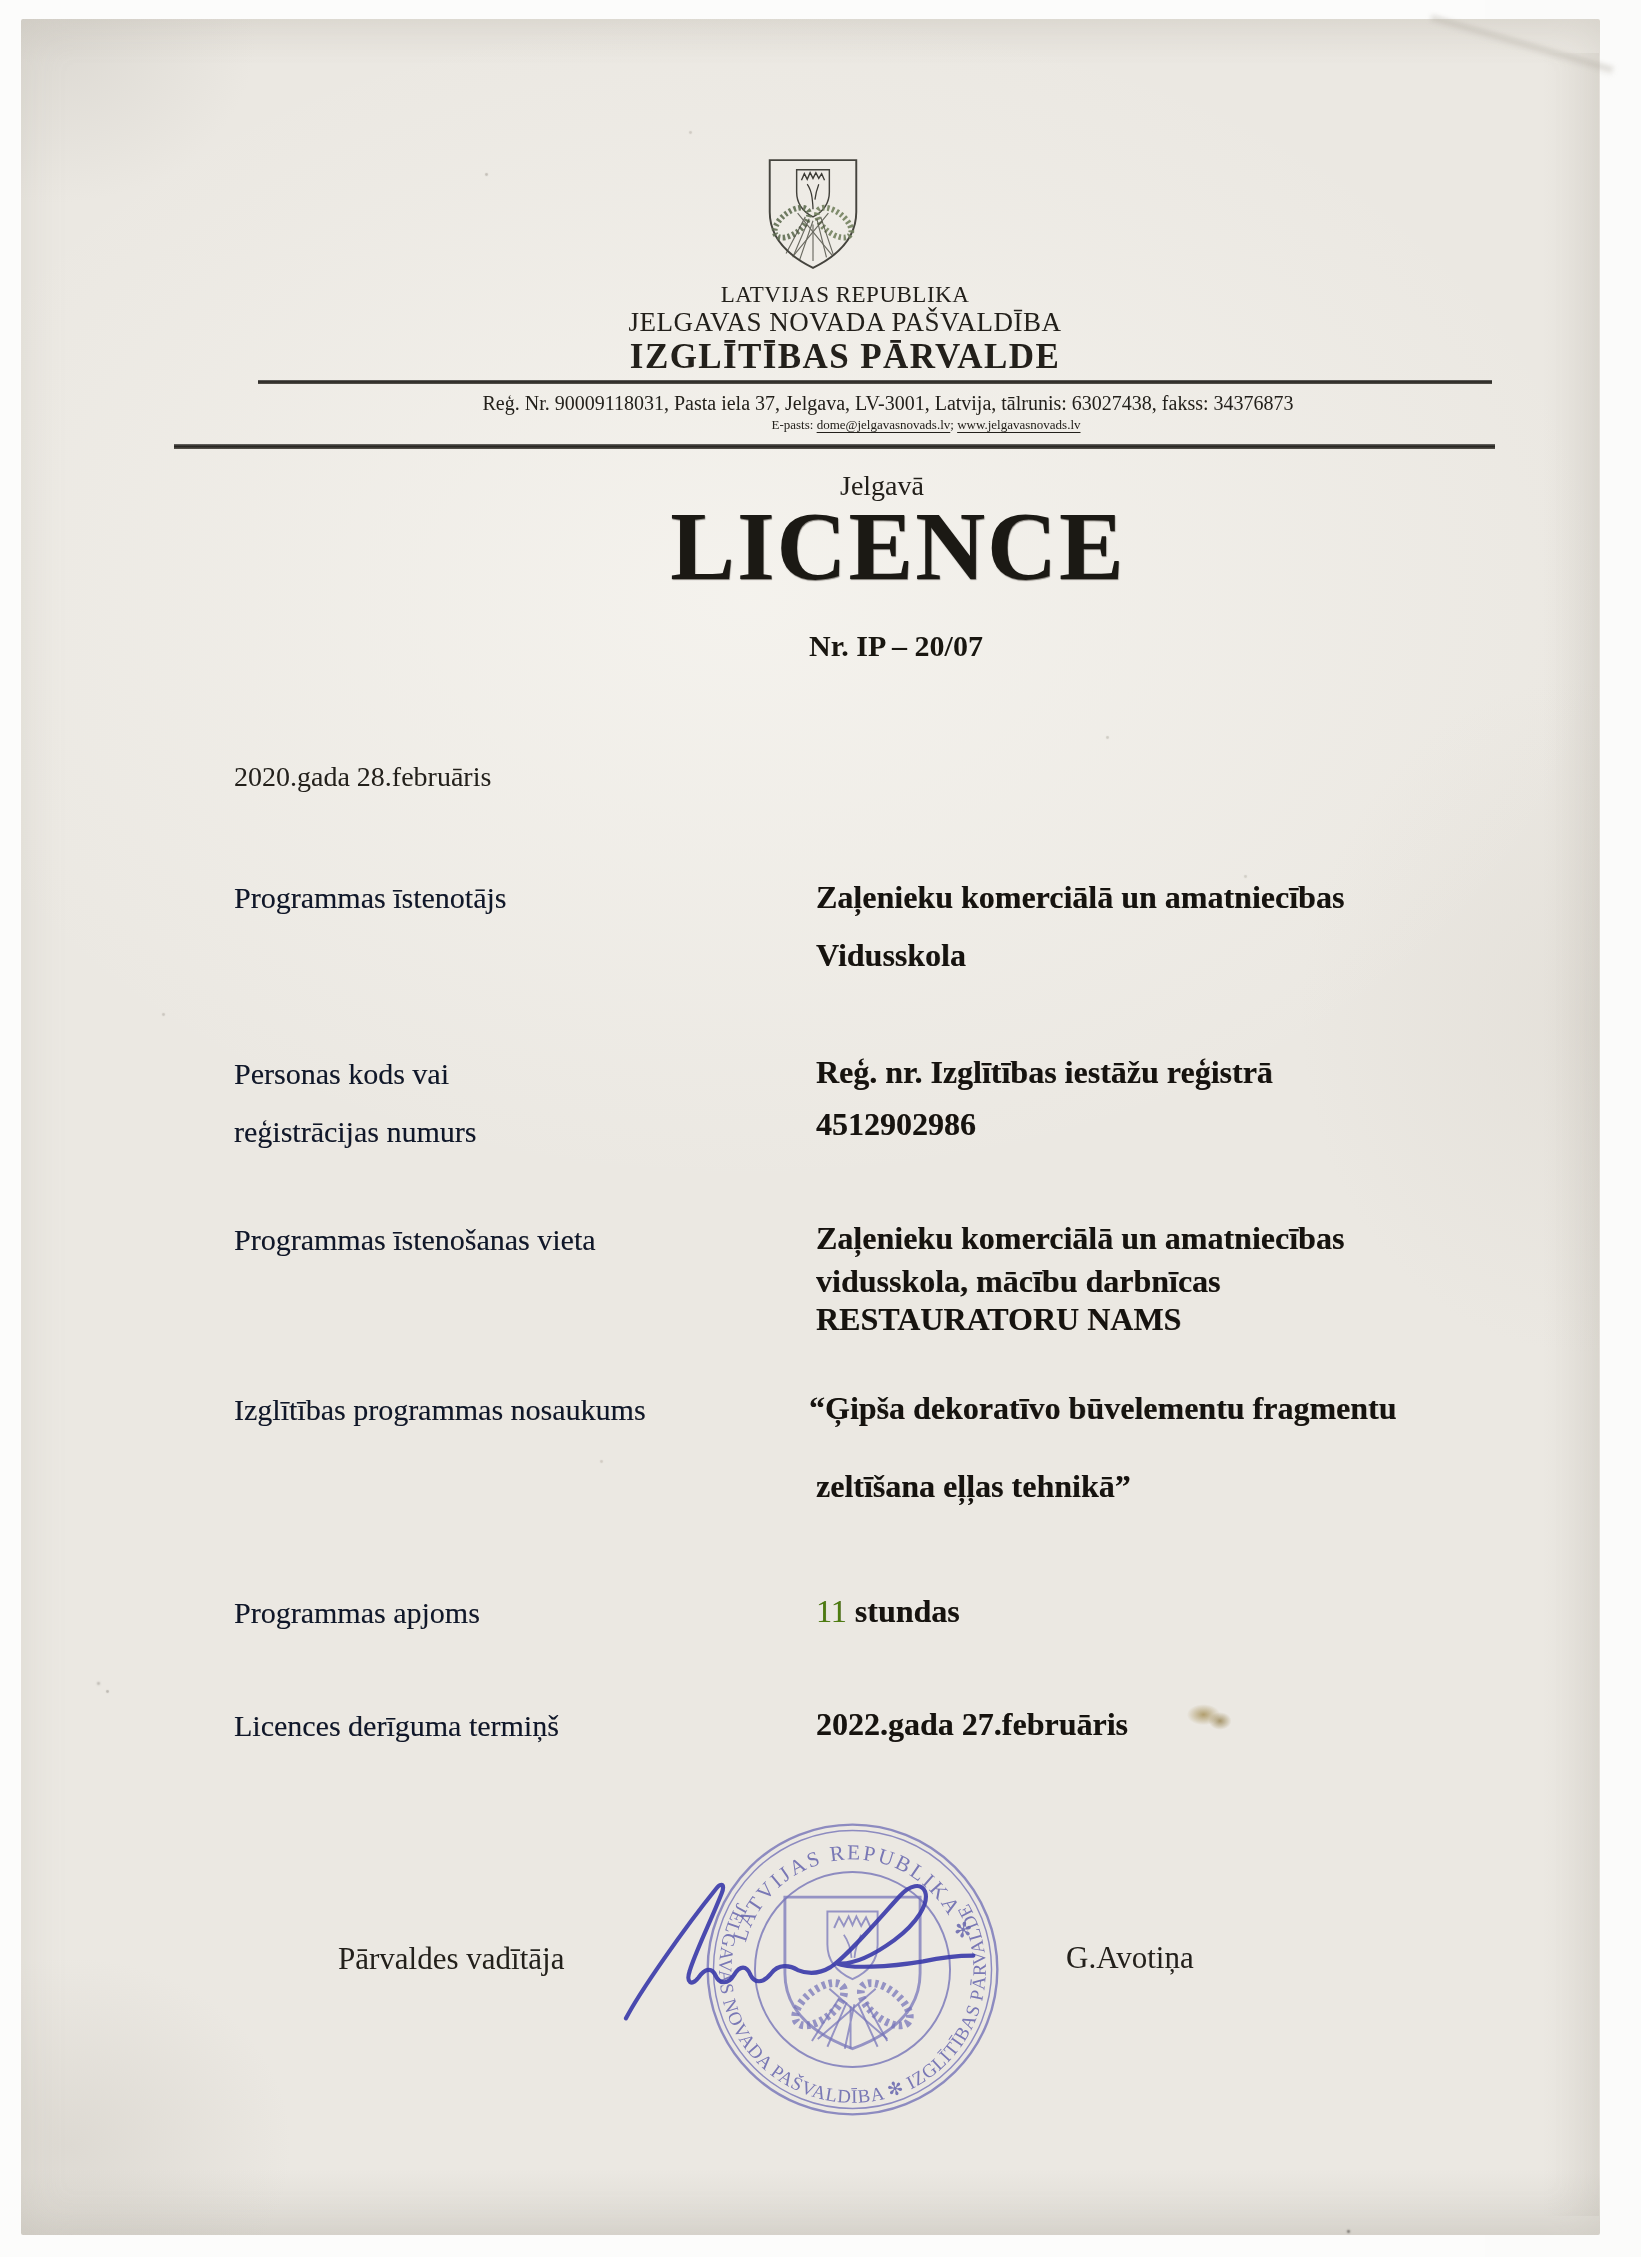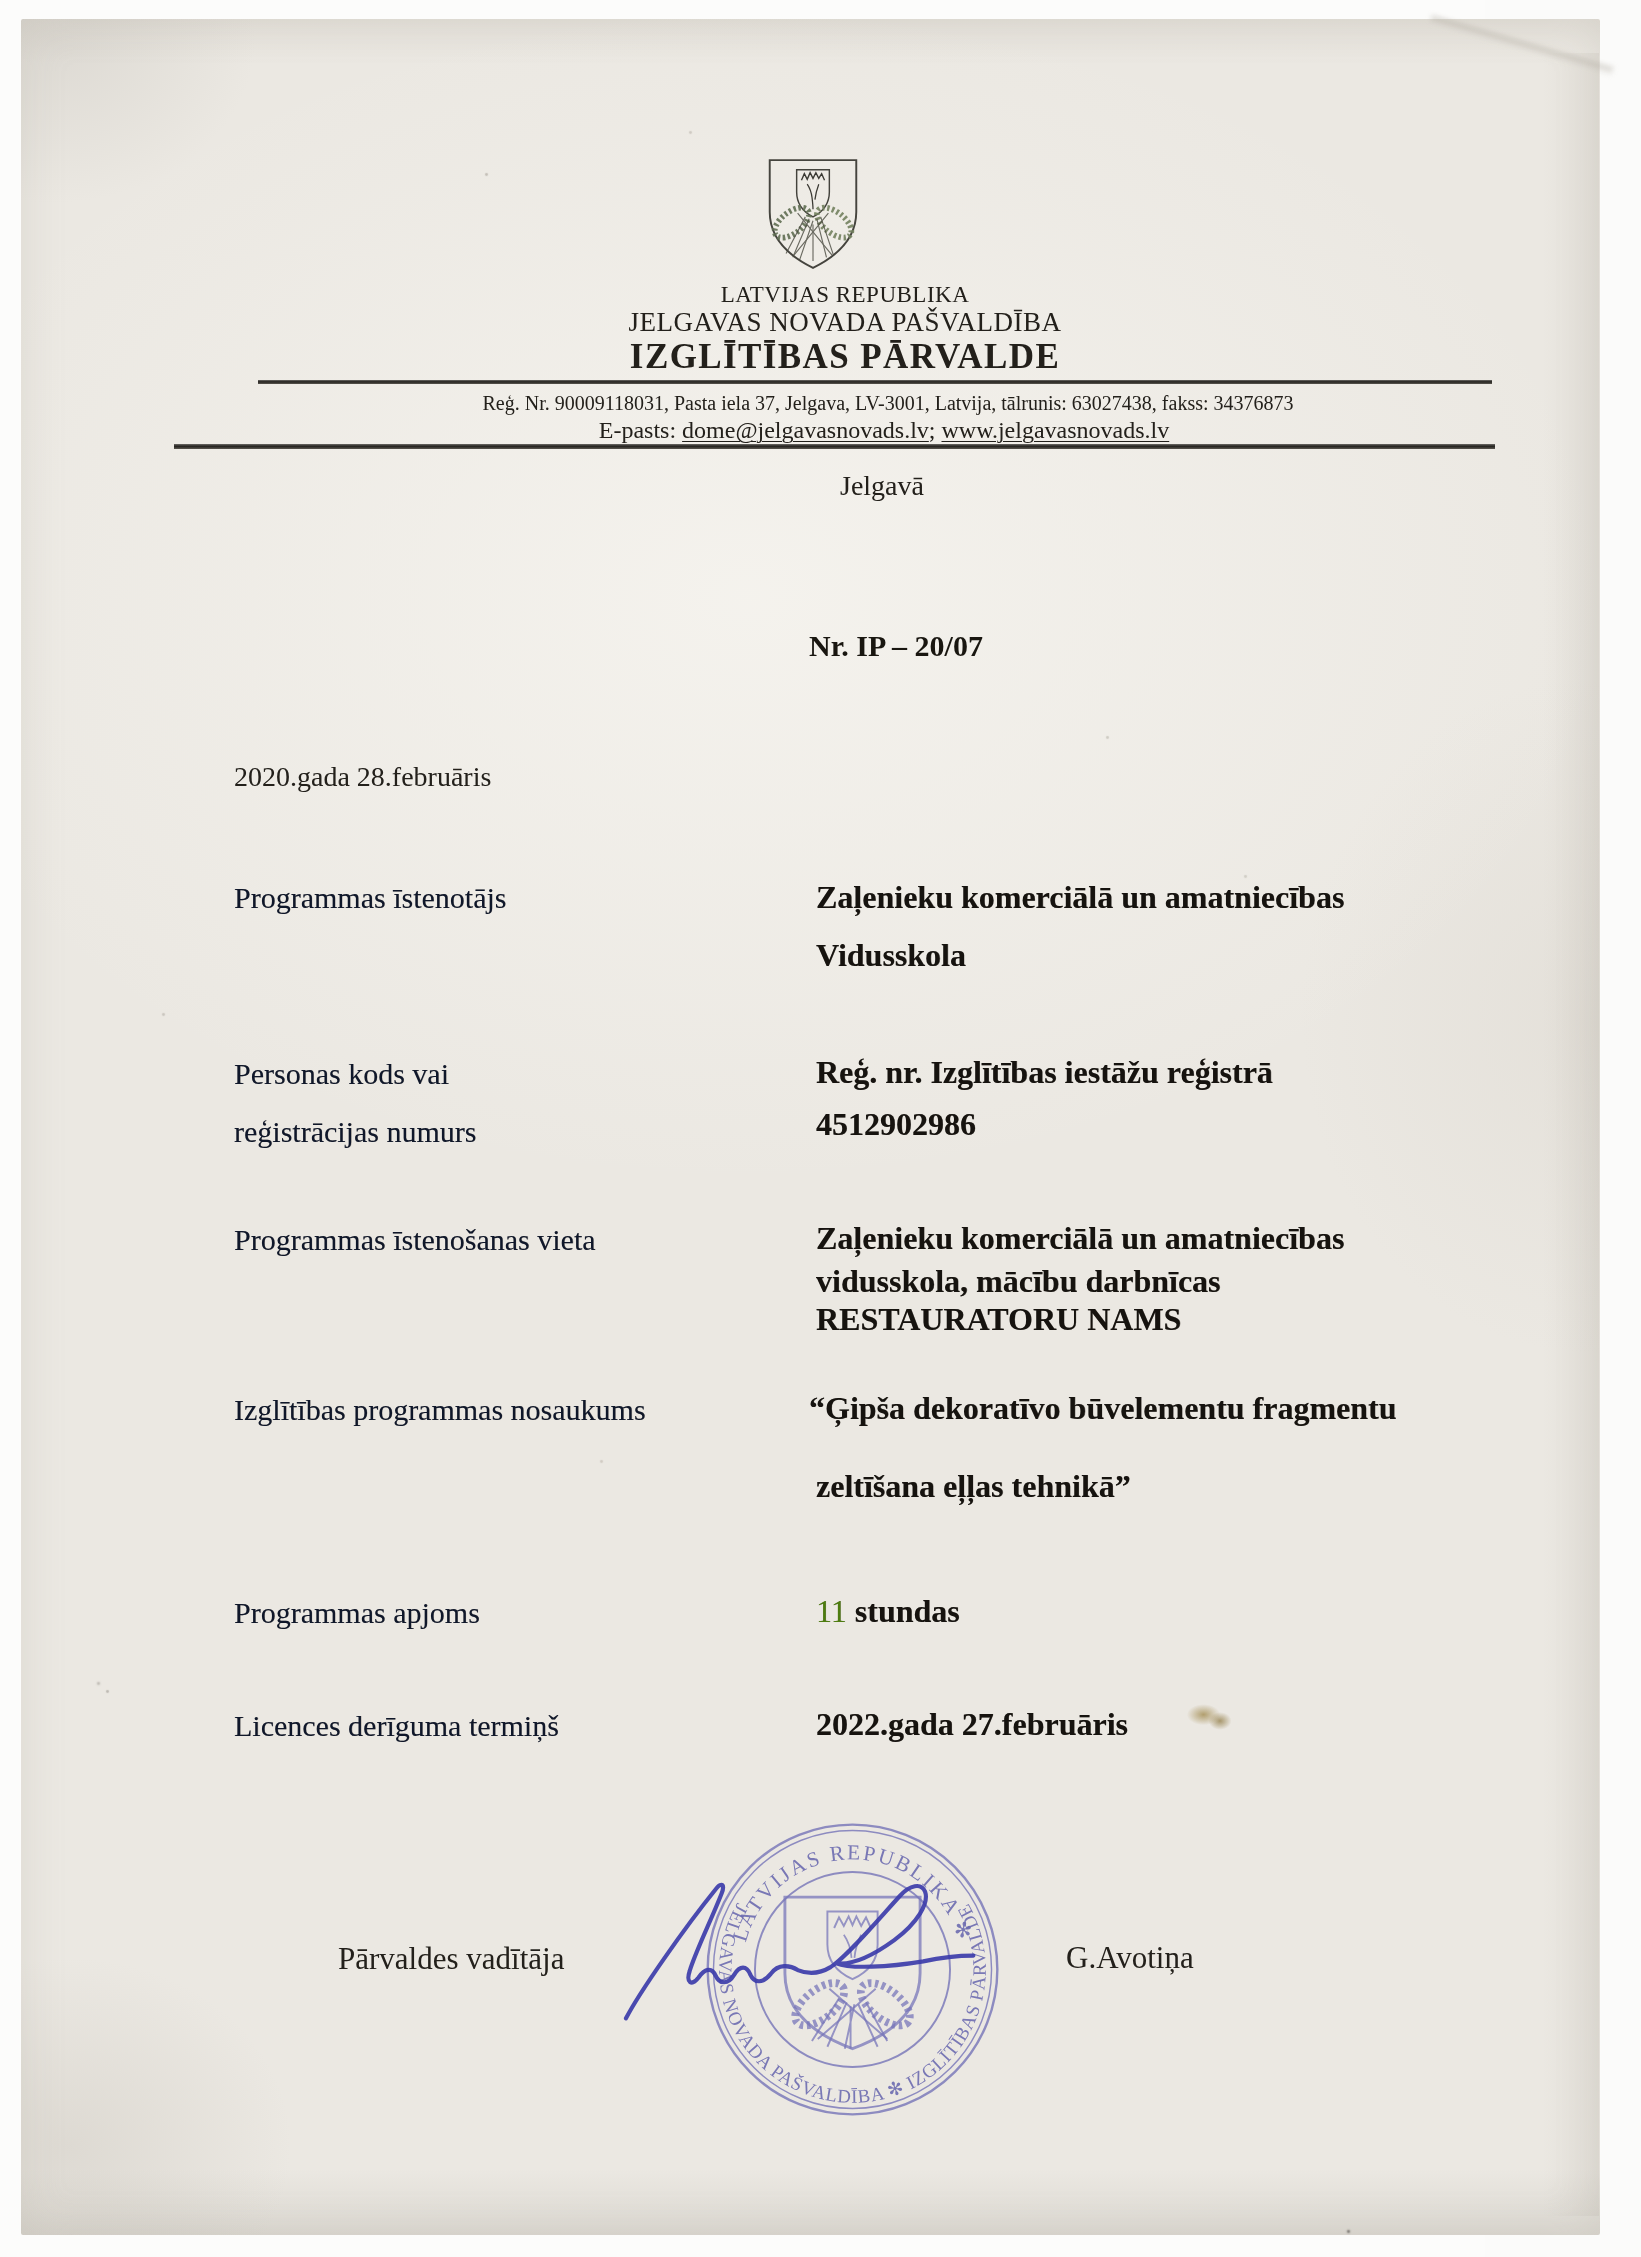--- a/index.html
+++ b/index.html
@@ -43,21 +43,21 @@
   .ctr{transform:translateX(-50%);}
   .lbl{font-size:30px;color:#0f172a;text-shadow:0.3px 0.3px 0.5px rgba(70,62,54,.45);}
   .val{font-size:32px;font-weight:bold;color:#16130f;text-shadow:0.3px 0.4px 0.6px rgba(45,40,34,.5);}
   .hline{position:absolute;height:3.9px;background:linear-gradient(to bottom,#6e6c68,#24221e 45%,#5a5750);}
   .u{text-decoration:underline;text-decoration-thickness:1.4px;text-underline-offset:2.9px;}
 
   .hdr-country{font-size:23px;letter-spacing:0.5px;}
   .hdr-muni{font-size:27px;letter-spacing:0.5px;}
   .hdr-dept{font-size:35px;font-weight:bold;letter-spacing:1.4px;}
   .hdr-reg{font-size:20px;}
-  .hdr-mail{font-size:24px;}
+  .hdr-mail{font-size:13px;margin-left:42px;}
   .place{font-size:28px;}
   .doc-title{font-size:97px;font-weight:bold;letter-spacing:1.9px;color:#1b1914;
     text-shadow:0.5px 0.8px 1px rgba(40,35,30,.55);}
   .doc-nr{font-size:30px;font-weight:bold;color:#191610;}
   .date{font-size:28px;}
   .sig-role{font-size:31px;}
   .sig-name{font-size:31px;}
 </style>
 </head>
 <body>
@@ -98,20 +98,21 @@
 
   <div class="abs ctr hdr-reg" style="left:888px;top:393px;">Reģ. Nr. 90009118031, Pasta iela 37, Jelgava, LV-3001, Latvija, tālrunis: 63027438, fakss: 34376873</div>
   <div class="abs ctr hdr-mail" style="left:884px;top:418px;">
     <span>E-pasts: </span><span class="u">dome@jelgavasnovads.lv</span><span>; </span><span class="u">www.jelgavasnovads.lv</span>
   </div>
 
   <div class="hline" style="left:174px;top:444px;width:1321px;height:4.8px;"></div>
 
   <div class="abs ctr place" style="left:882px;top:472px;">Jelgavā</div>
 
+  <div class="abs ctr doc-title" style="left:898px;top:498px;">LICENCE</div>
   <div class="abs ctr doc-nr" style="left:896px;top:631px;">Nr. IP – 20/07</div>
 
   <div class="abs date" style="left:234px;top:763px;">2020.gada 28.februāris</div>
 
   <div class="abs lbl" style="left:234px;top:883px;">Programmas īstenotājs</div>
   <div class="abs val" style="left:816px;top:881px;">Zaļenieku komerciālā un amatniecības</div>
   <div class="abs val" style="left:816px;top:939px;">Vidusskola</div>
 
   <div class="abs lbl" style="left:234px;top:1059px;">Personas kods vai</div>
   <div class="abs lbl" style="left:234px;top:1117px;">reģistrācijas numurs</div>

